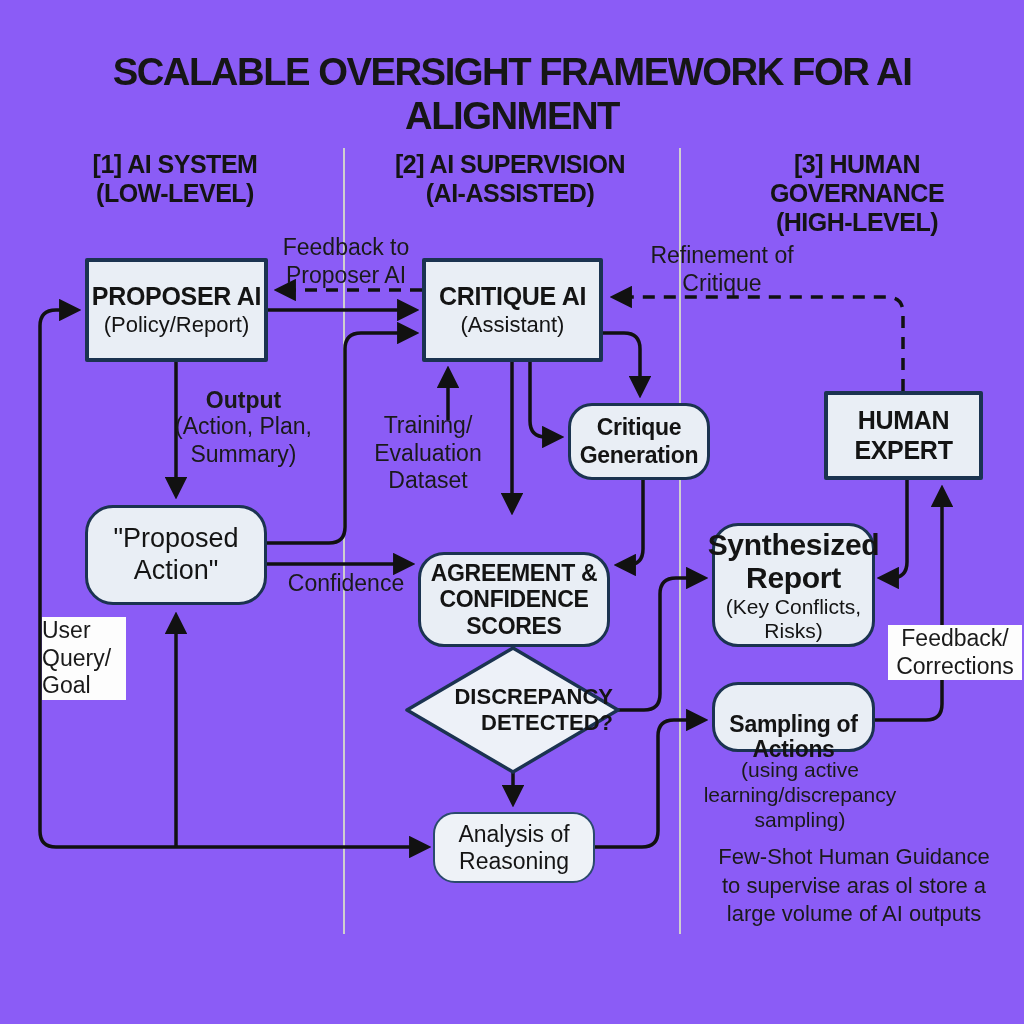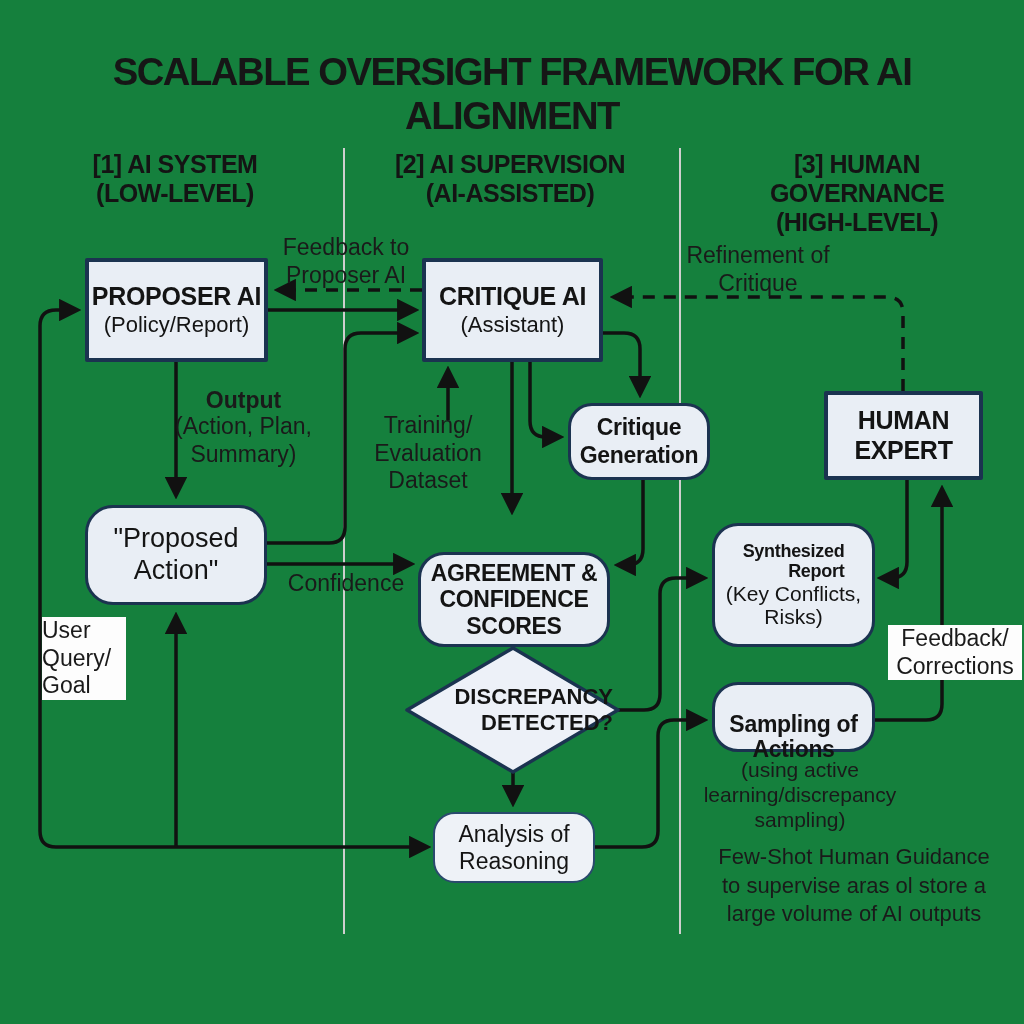--- a/index.html
+++ b/index.html
@@ -1,18 +1,18 @@
 <!DOCTYPE html>
 <html><head>
 <meta charset="utf-8">
 <style>
   html,body{margin:0;padding:0;background:#fdfdfd;}
   #stage{
     position:relative;width:1024px;height:1024px;overflow:hidden;
-    background:#15803d;color:#141414;
+    background:#8b5cf6;color:#141414;
     font-family:"Liberation Sans","DejaVu Sans",sans-serif;
   }
   .abs{position:absolute;}
   .multiline{white-space:pre-line;}
   #main-title{
     left:0;top:50px;width:1024px;text-align:center;
     font-size:39px;font-weight:bold;letter-spacing:-1.5px;color:#161616;
     transform:scaleX(0.98);
   }
   .col-header{
@@ -131,39 +131,39 @@
   <div class="node round" style="left:418px;top:520px;width:192px;height:95px;margin-top:32px;">
     <div class="nt multiline" style="font-size:23px;line-height:1.14;">AGREEMENT &amp;
 CONFIDENCE
 SCORES</div>
   </div>
 
   <div class="abs multiline" style="left:413px;top:684px;width:200px;text-align:right;font-weight:bold;font-size:22px;line-height:1.2;">DISCREPANCY
 DETECTED?</div>
 
   <div class="node round" style="left:712px;top:523px;width:163px;height:124px;">
-    <div class="nt multiline" style="font-size:18px;line-height:1.12;text-align:right;">Synthesized
+    <div class="nt multiline" style="font-size:30px;line-height:1.12;">Synthesized
 Report</div>
     <div class="ns multiline" style="font-size:21px;line-height:1.12;">(Key Conflicts,
 Risks)</div>
   </div>
 
   <div class="node round" style="left:712px;top:682px;width:163px;height:70px;">
     <div class="nt multiline" style="font-size:23px;line-height:1.1;margin-top:40px;">Sampling of
 Actions</div>
   </div>
 
   <div class="node round" style="left:433px;top:812px;width:162px;height:71px;border-radius:22px;border-width:2.5px;border-color:#2a4a6d;background:#eef2f7;">
     <div class="ns multiline" style="font-size:23px;line-height:1.15;">Analysis of
 Reasoning</div>
   </div>
 
   <div class="abs lbl multiline" style="left:246px;top:234px;width:200px;">Feedback to
 Proposer AI</div>
-  <div class="abs lbl multiline" style="left:660px;top:242px;width:196px;">Refinement of
+  <div class="abs lbl multiline" style="left:624px;top:242px;width:196px;">Refinement of
 Critique</div>
   <div class="abs lbl" style="left:156px;top:387px;width:175px;font-weight:bold;">Output</div>
   <div class="abs lbl multiline" style="left:156px;top:413px;width:175px;">(Action, Plan,
 Summary)</div>
   <div class="abs lbl multiline" style="left:352px;top:404px;width:152px;margin-top:8px;">Training/
 Evaluation
 Dataset</div>
   <div class="abs lbl" style="left:287px;top:570px;width:118px;">Confidence</div>
   <div class="abs lbl lbl-left multiline" style="left:42px;top:601px;width:84px;background:#fdfdfd;">User
 Query/

